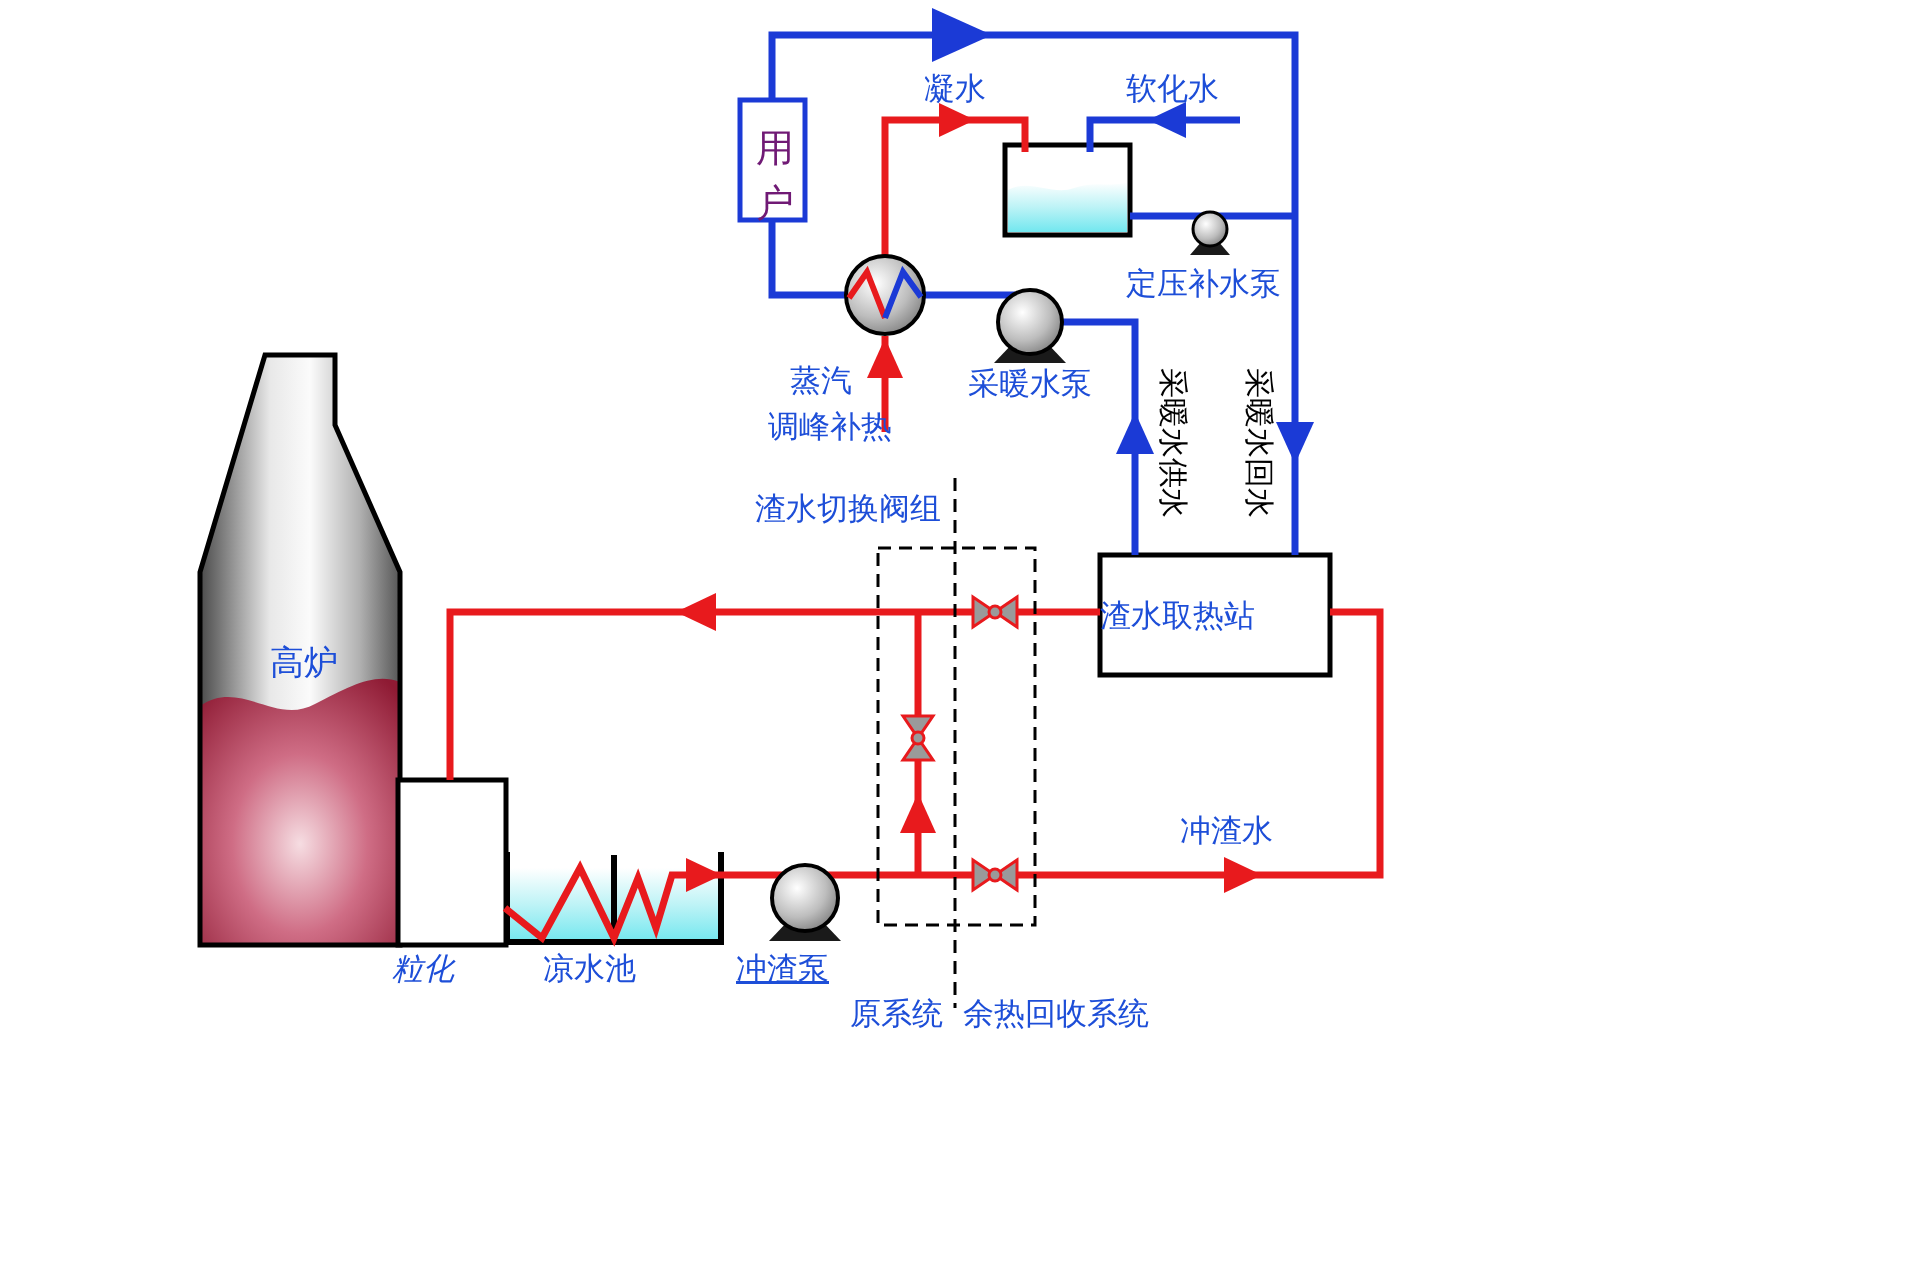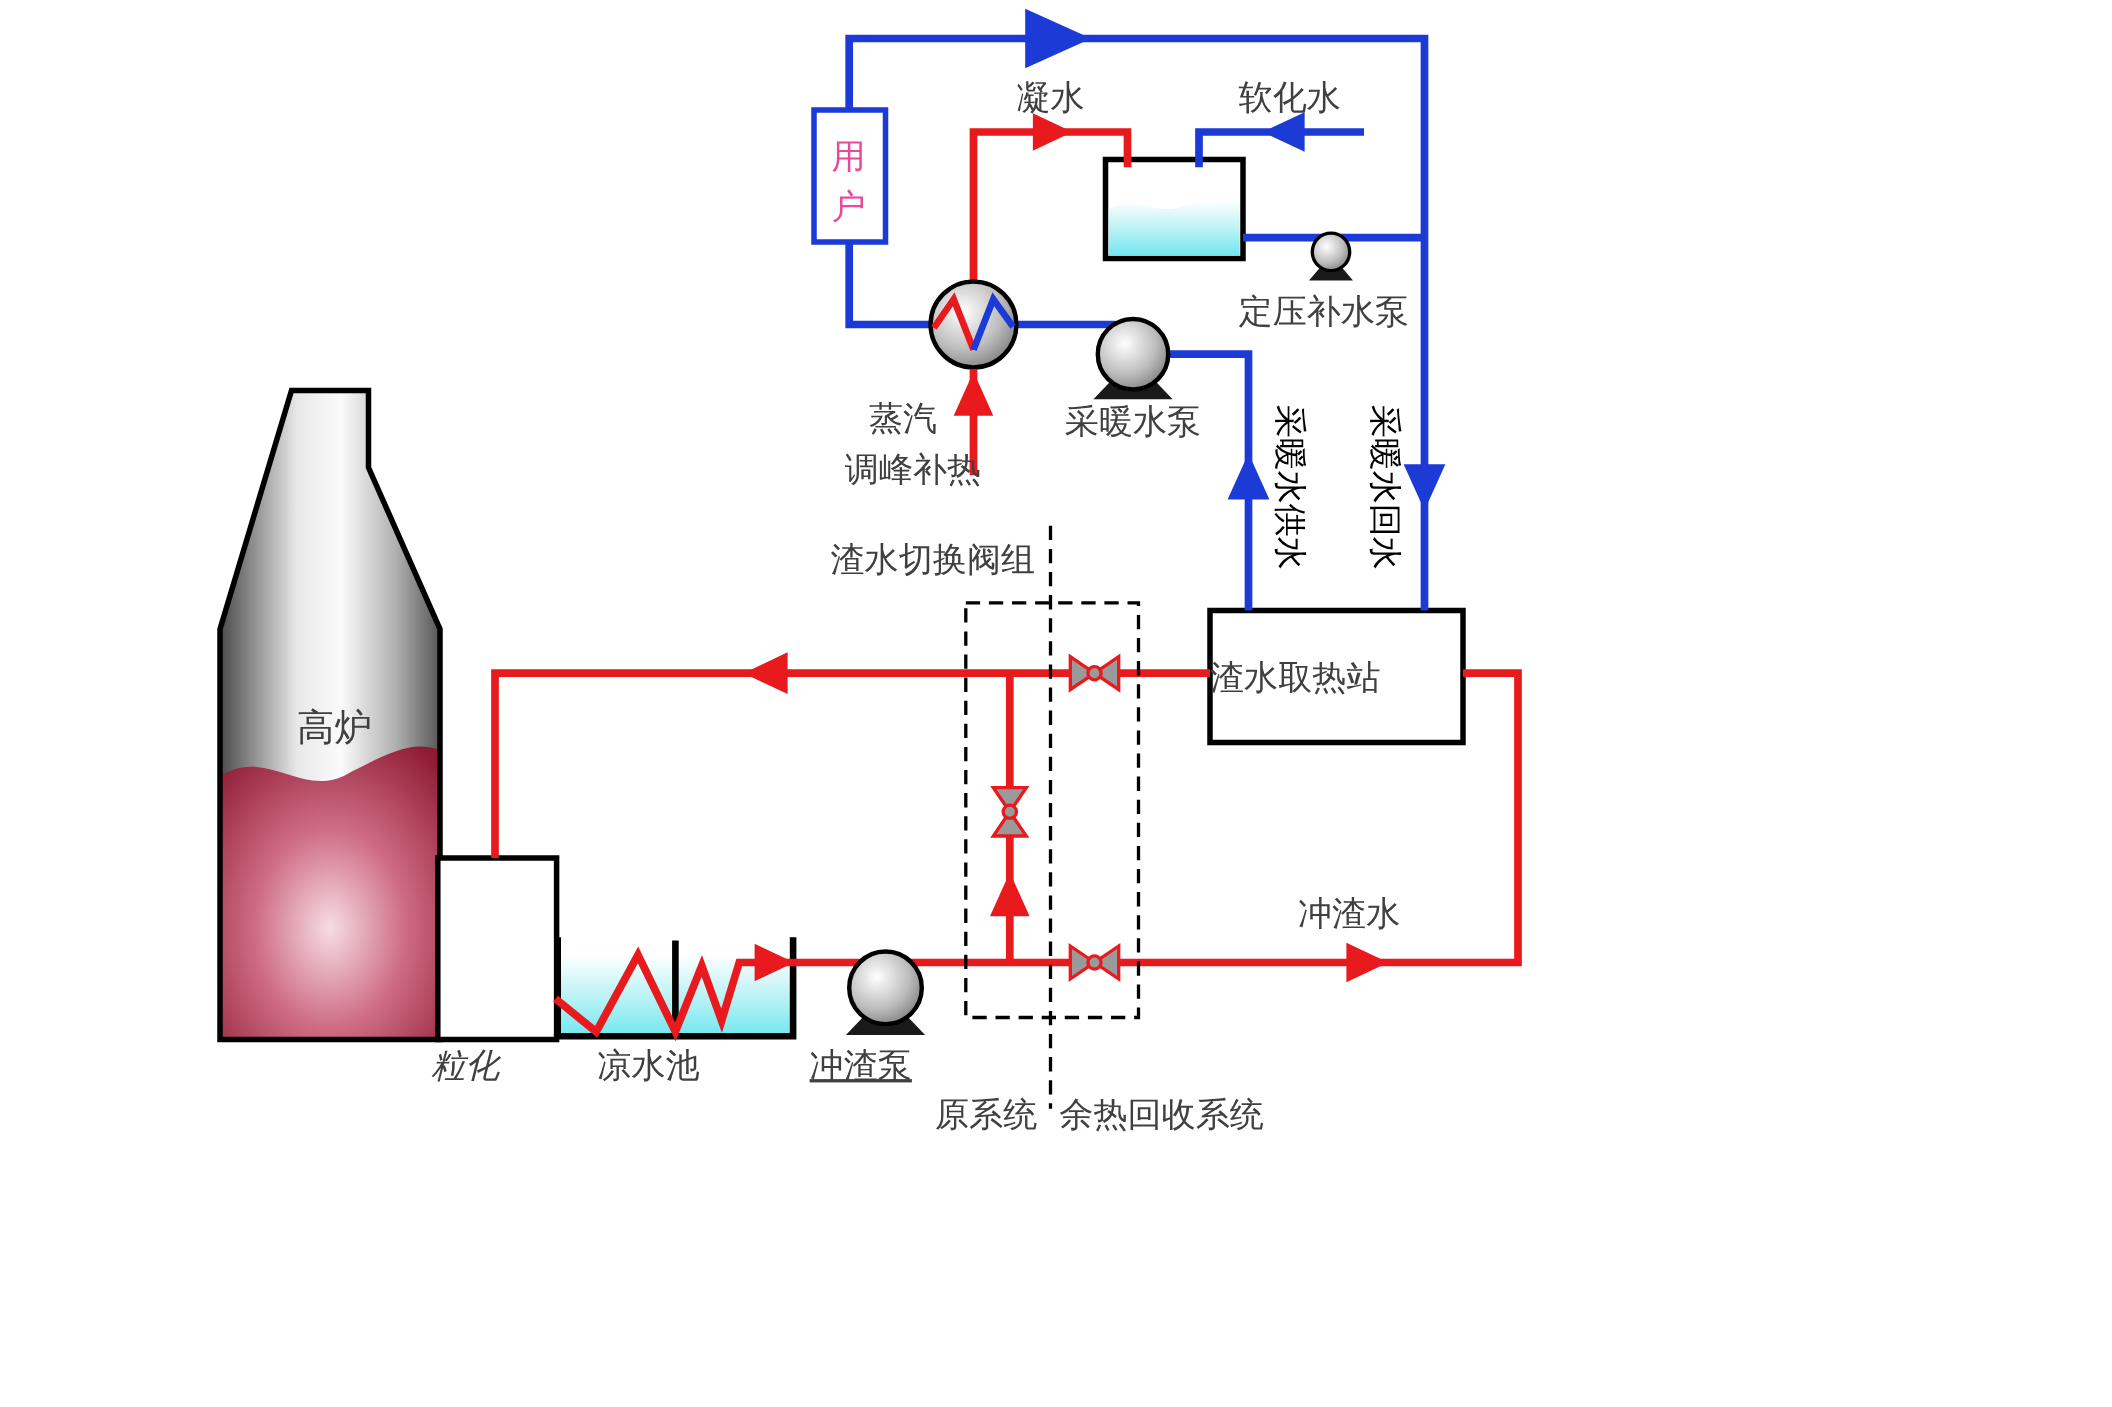--- a/index.html
+++ b/index.html
@@ -7,41 +7,41 @@
     position:relative;
     width:1920px; height:1279px;
     background:#ffffff;
     overflow:hidden;
     font-family:"Liberation Sans", sans-serif;
   }
   #diagram-svg { position:absolute; left:0; top:0; }
   .label {
     position:absolute;
     font-size:31px;
-    color:#404040;
+    color:#1d4ed8;
     white-space:nowrap;
     line-height:1.2;
   }
   .label.c { text-align:left; white-space:normal; }
   .label.r { }
   .vlabel {
     position:absolute;
     writing-mode:vertical-rl;
     text-orientation:sideways;
     font-size:30px;
     color:#000;
   }
   .stacked {
     position:absolute;
     width:34px;
-    font-size:31px;
-    color:#ec4899;
+    font-size:38px;
+    color:#701a75;
     word-break:break-all;
     line-height:1.45;
-    text-align:left;
+    text-align:right;
   }
   .big { font-size:34px; }
 </style>
 </head>
 <body>
 
 <div id="stage">
 
   <svg id="diagram-svg" width="1920" height="1279" viewBox="0 0 1920 1279">
     <defs>

